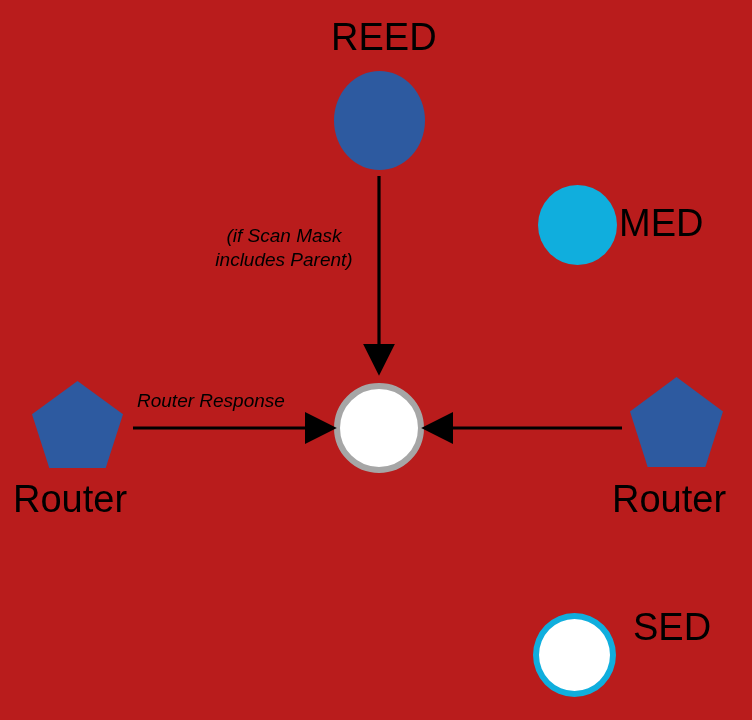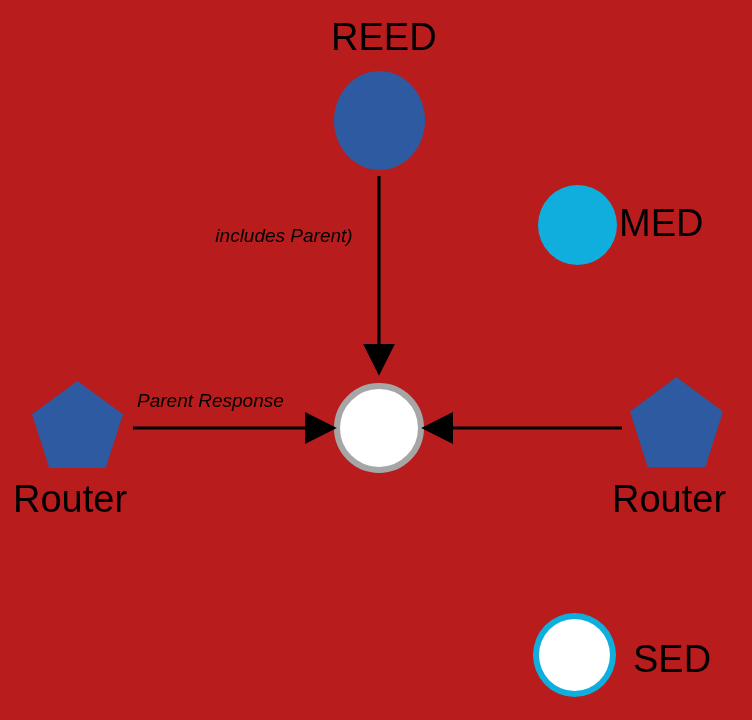--- a/index.html
+++ b/index.html
@@ -75,21 +75,21 @@
 
   <div class="node-shape circle-outline" style="left:334px; top:383px; width:90px; height:90px; border:6px solid #a6a6a6;"></div>
 
   <div class="node-shape pentagon" style="left:32px; top:381px; width:91px; height:87px; background:#2d5aa0;"></div>
   <div class="node-label" style="left:13px; top:480px;">Router</div>
 
   <div class="node-shape pentagon" style="left:630px; top:377px; width:93px; height:90px; background:#2d5aa0;"></div>
   <div class="node-label" style="left:612px; top:480px;">Router</div>
 
   <div class="node-shape circle-outline" style="left:533px; top:613px; width:83px; height:84px; border:6px solid #10aedd;"></div>
-  <div class="node-label" style="left:633px; top:640px;">SED</div>
+  <div class="node-label" style="left:633px; top:608px;">SED</div>
 
   <svg class="edges" viewBox="0 0 752 720" xmlns="http://www.w3.org/2000/svg">
     <defs>
       <marker id="arrowDown" markerWidth="10" markerHeight="10" refX="1" refY="5" orient="auto" markerUnits="strokeWidth">
         <path d="M0,0 L0,10 L10,5 z" fill="#000000"></path>
       </marker>
     </defs>
 
     <g>
       <line x1="379" y1="176" x2="379" y2="347" stroke="#000000" stroke-width="3.2" marker-end="url(#arrowDown)"></line>
@@ -98,18 +98,19 @@
     <g>
       <line x1="133" y1="428" x2="308" y2="428" stroke="#000000" stroke-width="3.2" marker-end="url(#arrowDown)"></line>
     </g>
 
     <g>
       <line x1="622" y1="428" x2="450" y2="428" stroke="#000000" stroke-width="3.2" marker-end="url(#arrowDown)"></line>
     </g>
   </svg>
 
   <div class="edge-label multiline" style="left:200px; top:224px; width:168px;">
+    <div>(if Scan Mask</div>
     <div>includes Parent)</div>
   </div>
 
-  <div class="edge-label" style="left:137px; top:389px;">Parent Response</div>
+  <div class="edge-label" style="left:137px; top:389px;">Router Response</div>
 
 </div>
 
 </body></html>

